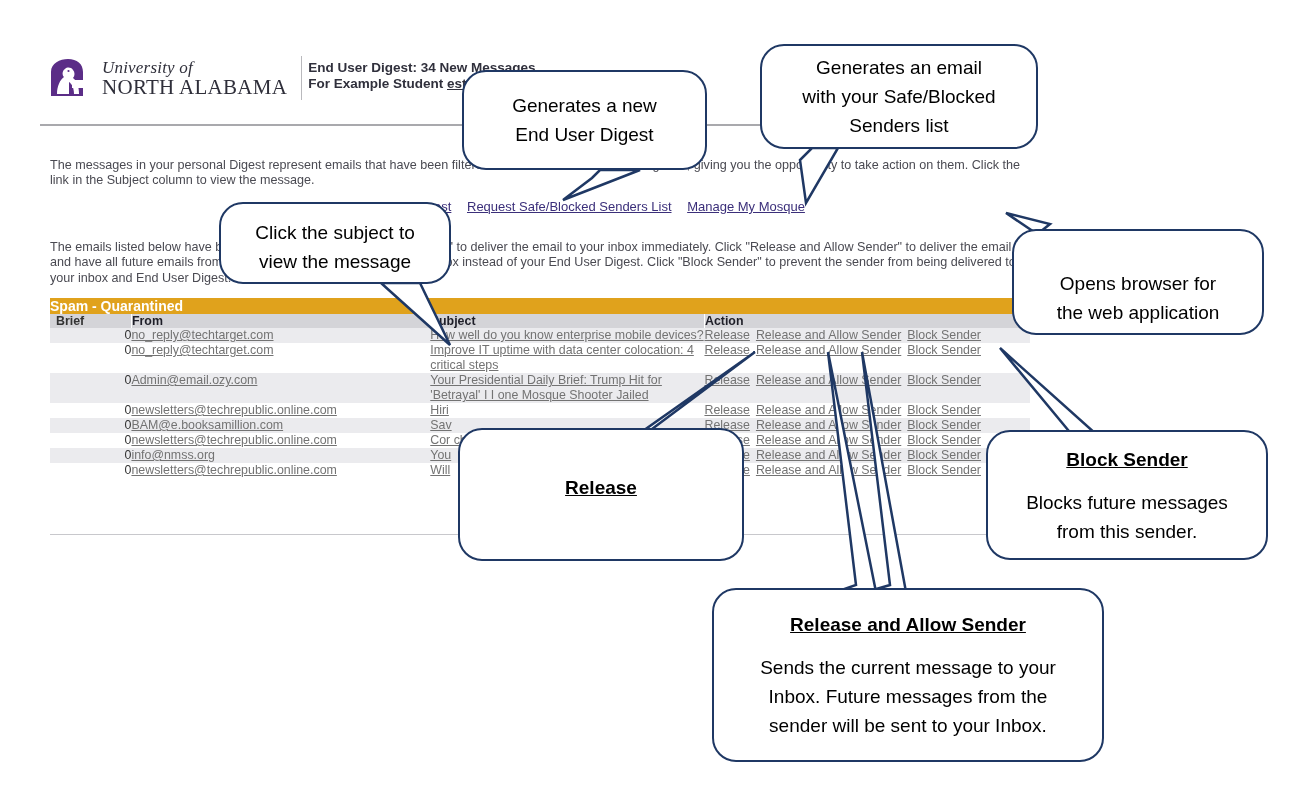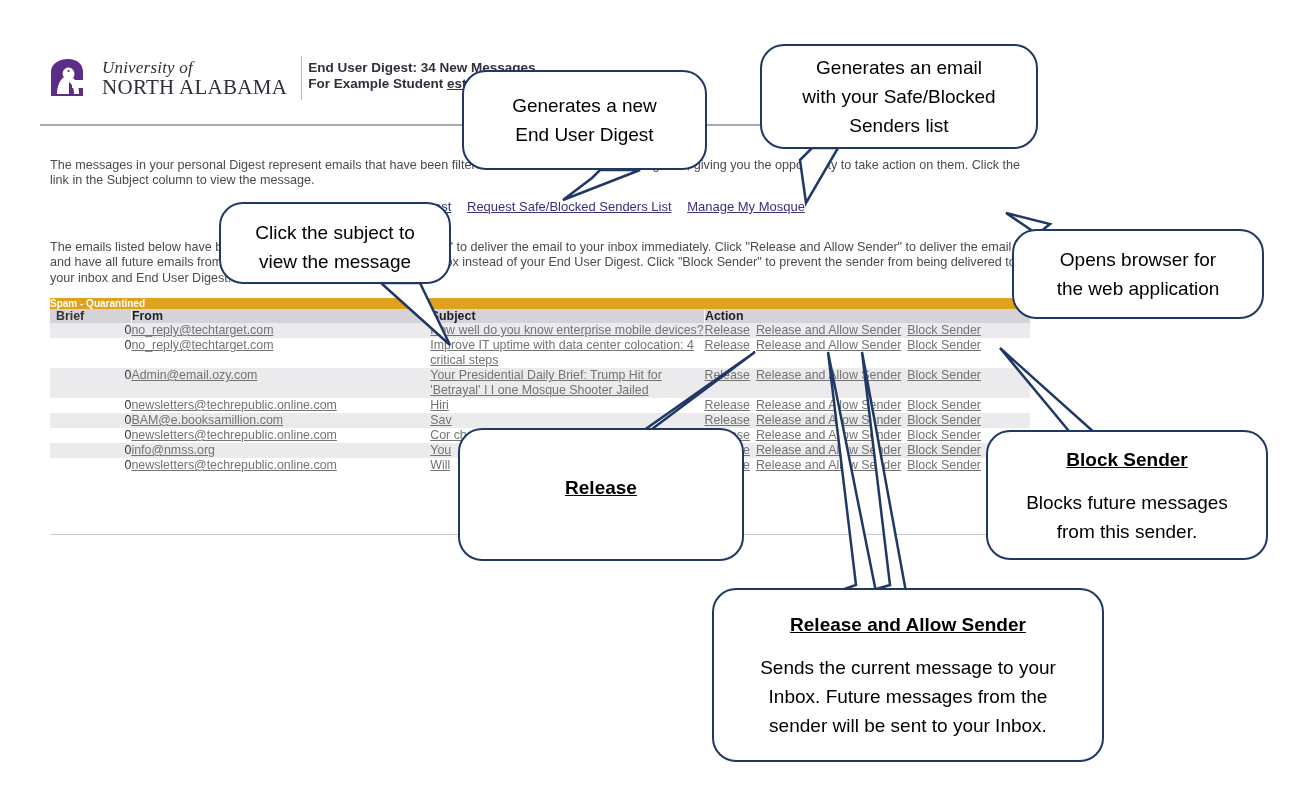--- a/index.html
+++ b/index.html
@@ -116,21 +116,21 @@
     top: 298px;
     width: 980px;
     border-collapse: collapse;
     font-size: 12.4px;
   }
   #digest-table td, #digest-table th { padding: 0; }
   .band-row td {
     background: #e0a21c;
     color: #ffffff;
     font-weight: bold;
-    font-size: 10px;
+    font-size: 14px;
     padding: 2px 0 3px 6px;
   }
   .head-row td {
     background: #d4d4d8;
     color: #1e1e28;
     font-weight: bold;
     padding: 2px 0 2px 6px;
     vertical-align: top;
   }
   .head-row td.c-from,
@@ -339,21 +339,21 @@
 </div>
 
 <div class="callout" style="left:760px; top:44px; width:278px; height:105px;">
   <span class="co-body">Generates an email<br>with your Safe/Blocked<br>Senders list</span>
 </div>
 
 <div class="callout" style="left:219px; top:202px; width:232px; height:82px;justify-content:flex-end;">
   <span class="co-body">Click the subject to<br>view the message</span>
 </div>
 
-<div class="callout" style="left:1012px; top:229px; width:252px; height:90px;">
+<div class="callout" style="left:1012px; top:229px; width:252px; height:106px;justify-content:flex-end;">
   <span class="co-body">Opens browser for<br>the web application</span>
 </div>
 
 <div class="callout" style="left:458px; top:428px; width:286px; height:133px;">
   <span class="co-title">Release</span>
 </div>
 
 <div class="callout" style="left:986px; top:430px; width:282px; height:130px;">
   <span class="co-title">Block Sender</span>
   <span class="co-body">Blocks future messages<br>from this sender.</span>

